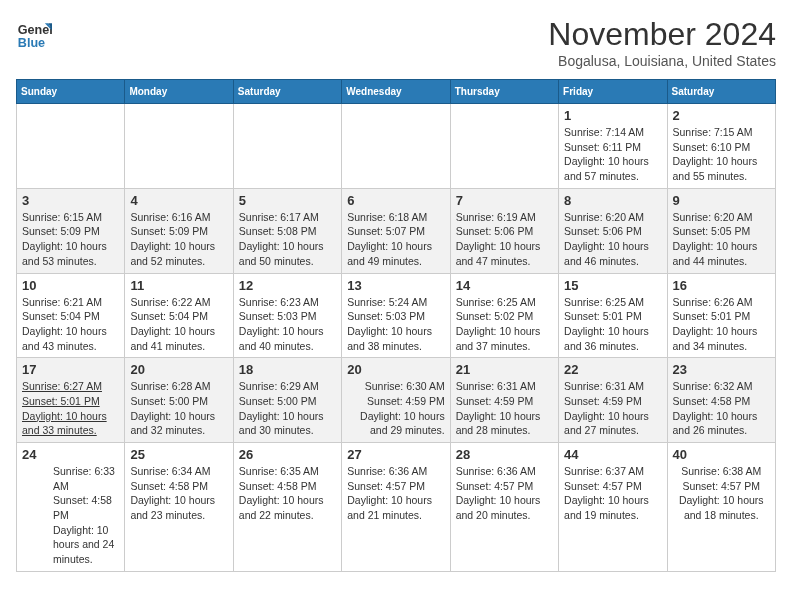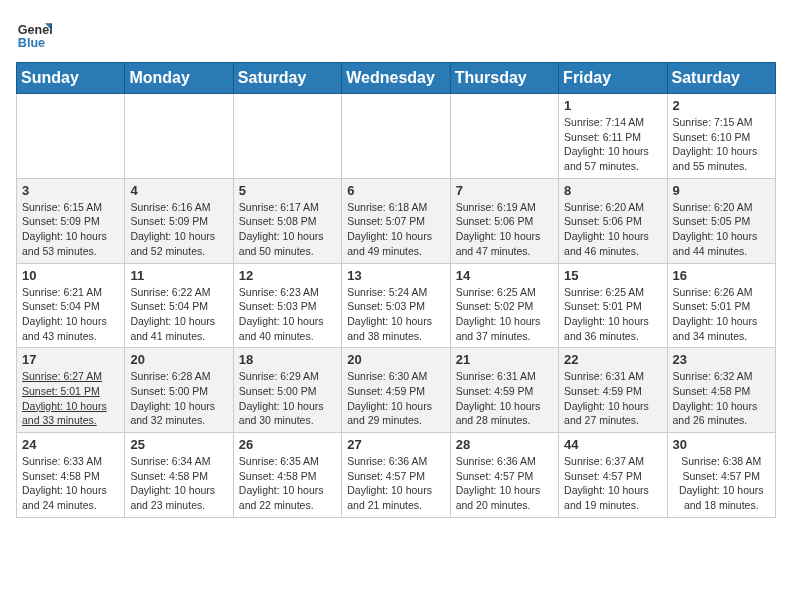--- a/index.html
+++ b/index.html
@@ -38,21 +38,21 @@
       color: #555;
     }
     .calendar {
       width: 100%;
       border-collapse: collapse;
       border: 1px solid #ccc;
     }
     .calendar th {
       background: #2a7ab5;
       color: #fff;
-      font-size: 16px;
+      font-size: 10px;
       font-weight: bold;
       padding: 6px 4px;
       text-align: left;
       border: 1px solid #1a5a8a;
     }
     .calendar td {
       vertical-align: top;
       border: 1px solid #ccc;
       padding: 4px 5px;
       width: 107px;
@@ -87,20 +87,24 @@
 
 <div class="header">
   <div class="logo">
     <svg class="logo-icon" viewBox="0 0 40 40">
       <text x="2" y="20" font-size="14" font-weight="bold" fill="#333">General</text>
       <text x="2" y="34" font-size="14" font-weight="bold" fill="#2a7ab5">Blue</text>
       <polygon points="32,8 40,16 36,8" fill="#2a7ab5"></polygon>
       <polygon points="36,8 40,16 40,8" fill="#1a5a8a"></polygon>
     </svg>
   </div>
+  <div class="title-block">
+    <div class="month-title">November 2024</div>
+    <div class="location">Bogalusa, Louisiana, United States</div>
+  </div>
 </div>
 
 <table class="calendar">
   <thead>
     <tr>
     <th>Sunday</th>
         <th>Monday</th>
         <th>Saturday</th>
         <th>Wednesday</th>
         <th>Thursday</th>
@@ -230,21 +234,21 @@
 Daylight: 10 hours and 32 minutes.</div>
         </td>
         <td>
           <span class="day-num">18</span>
           <div class="day-info" style="white-space: pre-line;">Sunrise: 6:29 AM
 Sunset: 5:00 PM
 Daylight: 10 hours and 30 minutes.</div>
         </td>
         <td>
           <span class="day-num">20</span>
-          <div class="day-info" style="white-space: pre-line;">Sunrise: 6:30 AM
+          <div class="day-info" style="white-space: pre-line; text-align: right;">Sunrise: 6:30 AM
 Sunset: 4:59 PM
 Daylight: 10 hours and 29 minutes.</div>
         </td>
         <td>
           <span class="day-num">21</span>
           <div class="day-info" style="white-space: pre-line;">Sunrise: 6:31 AM
 Sunset: 4:59 PM
 Daylight: 10 hours and 28 minutes.</div>
         </td>
         <td>
@@ -256,21 +260,21 @@
         <td>
           <span class="day-num">23</span>
           <div class="day-info" style="white-space: pre-line;">Sunrise: 6:32 AM
 Sunset: 4:58 PM
 Daylight: 10 hours and 26 minutes.</div>
         </td>
       </tr>
       <tr>
         <td>
           <span class="day-num">24</span>
-          <div class="day-info" style="white-space: pre-line;">Sunrise: 6:33 AM
+          <div class="day-info" style="white-space: pre-line; margin-left: 31px;">Sunrise: 6:33 AM
 Sunset: 4:58 PM
 Daylight: 10 hours and 24 minutes.</div>
         </td>
         <td>
           <span class="day-num">25</span>
           <div class="day-info" style="white-space: pre-line;">Sunrise: 6:34 AM
 Sunset: 4:58 PM
 Daylight: 10 hours and 23 minutes.</div>
         </td>
         <td>
@@ -291,20 +295,20 @@
 Sunset: 4:57 PM
 Daylight: 10 hours and 20 minutes.</div>
         </td>
         <td>
           <span class="day-num">44</span>
           <div class="day-info" style="white-space: pre-line;">Sunrise: 6:37 AM
 Sunset: 4:57 PM
 Daylight: 10 hours and 19 minutes.</div>
         </td>
         <td>
-          <span class="day-num">30</span>
+          <span class="day-num">40</span>
           <div class="day-info" style="white-space: pre-line; text-align: center;">Sunrise: 6:38 AM
 Sunset: 4:57 PM
 Daylight: 10 hours and 18 minutes.</div>
         </td>
       </tr>
     </tbody>
 </table>
 
 </body></html>

